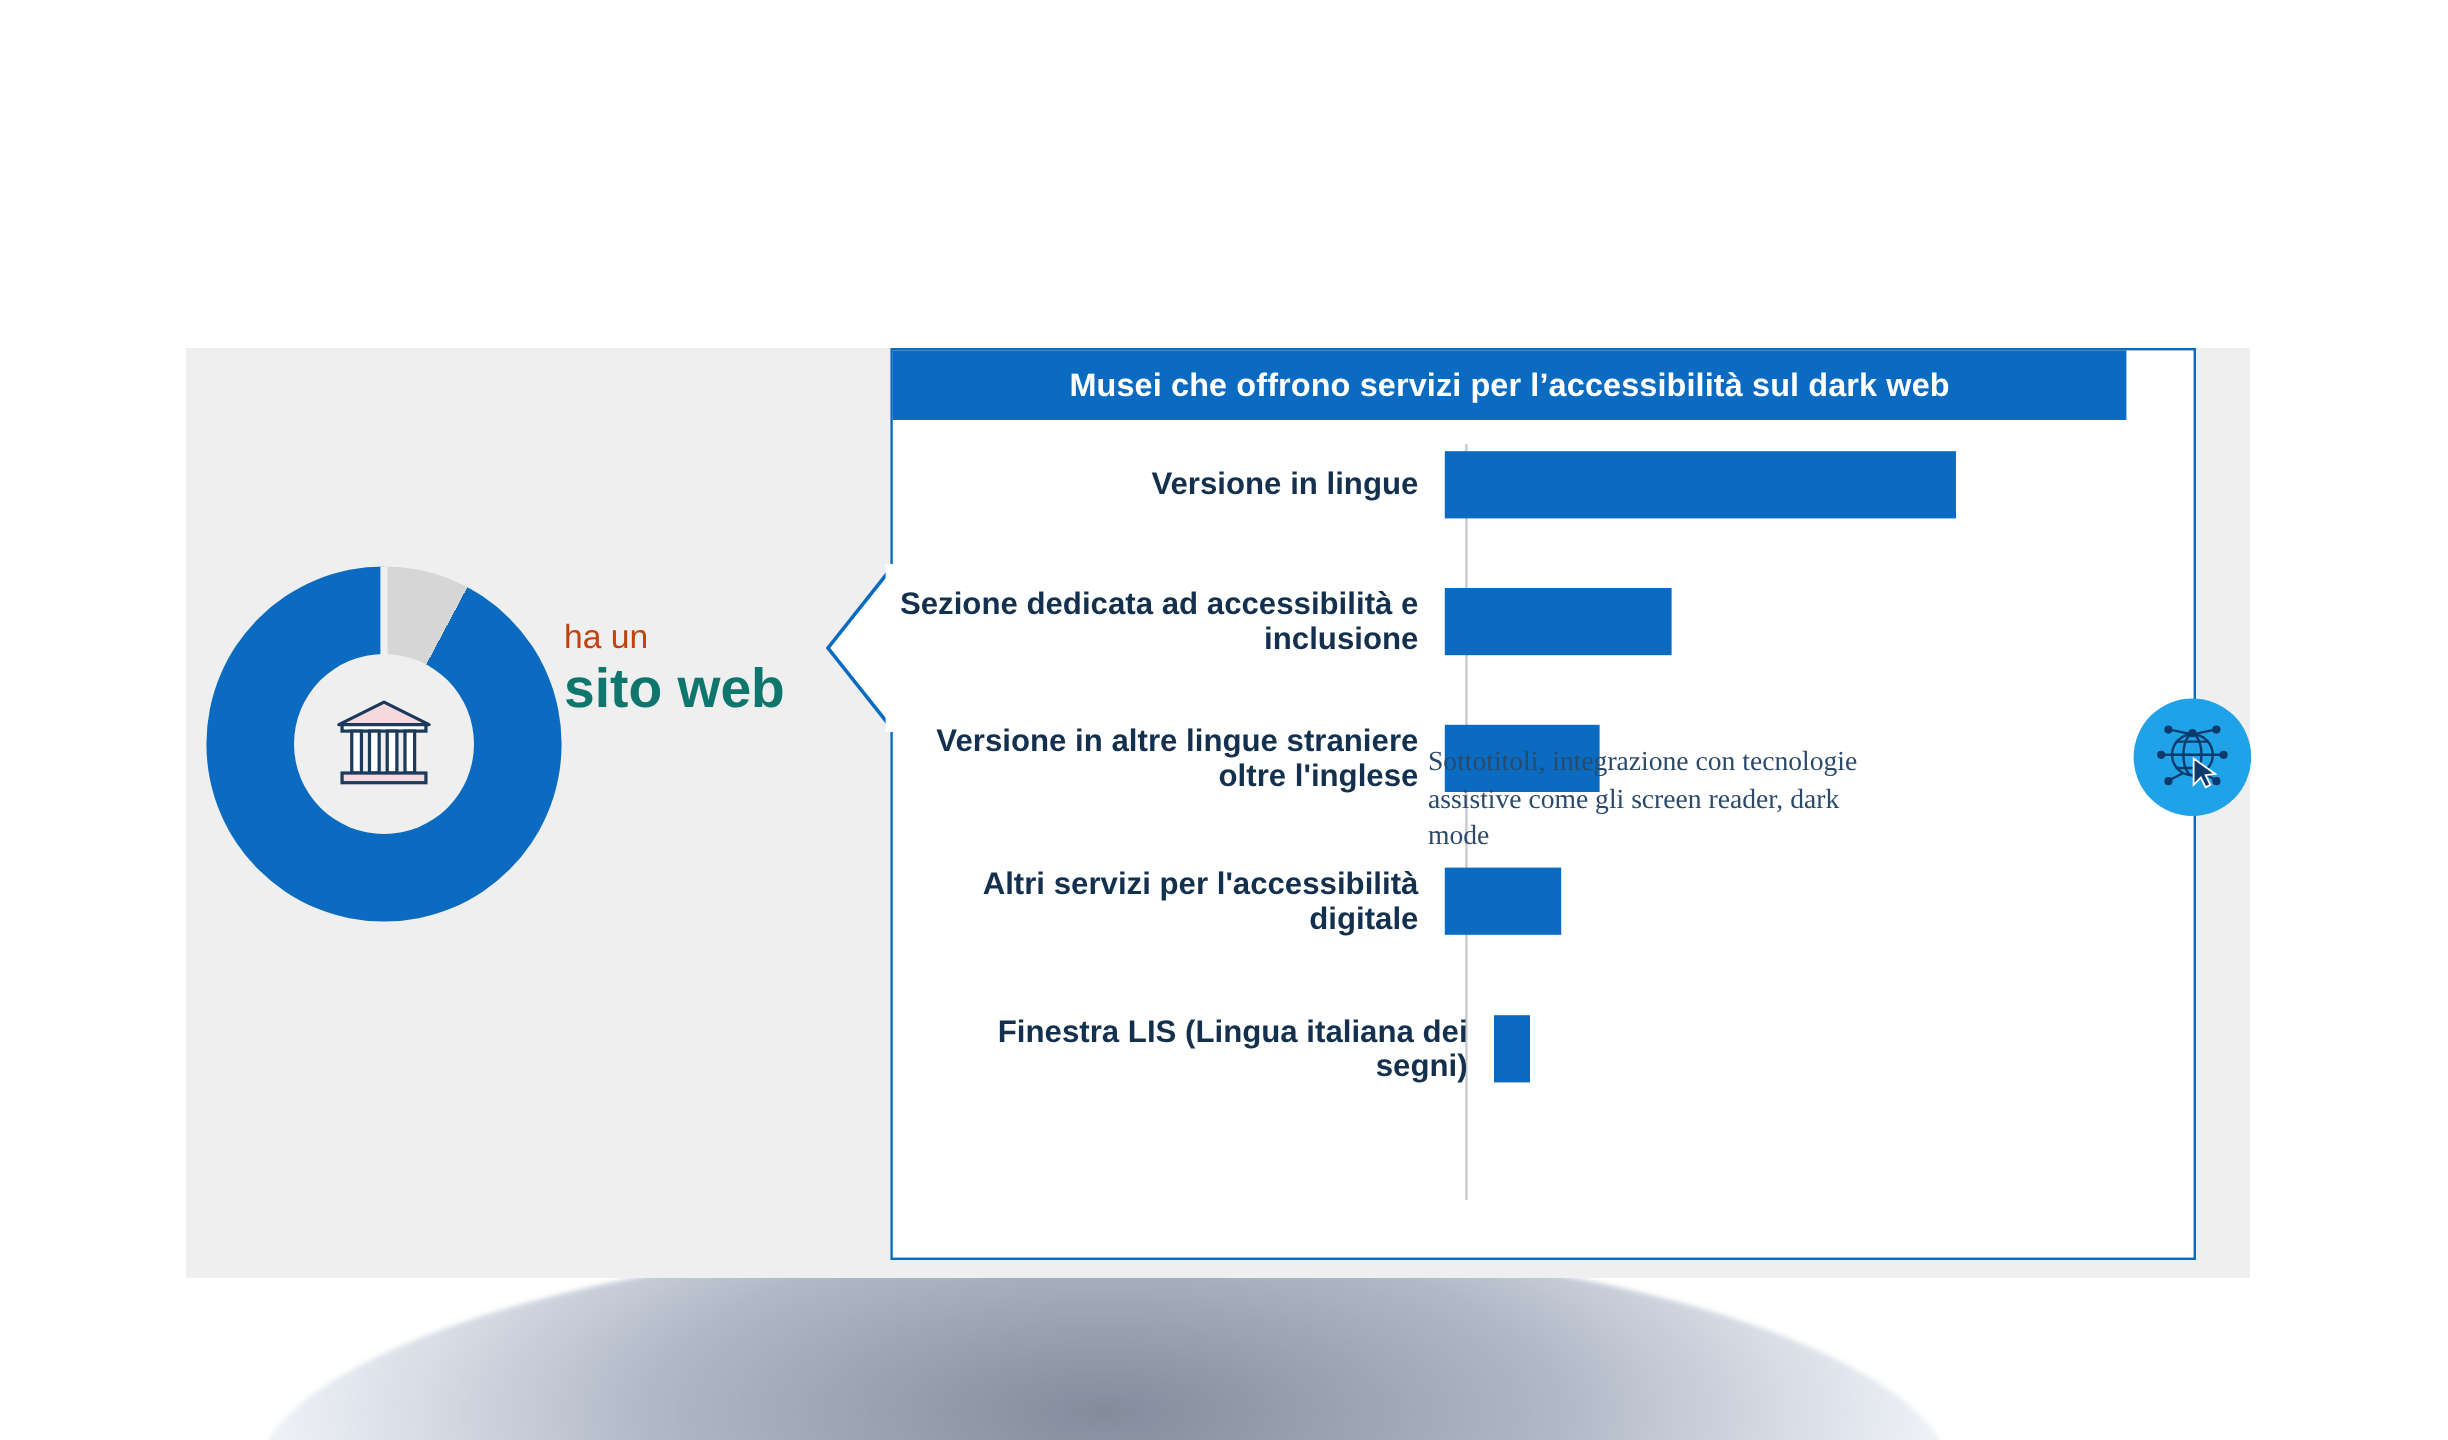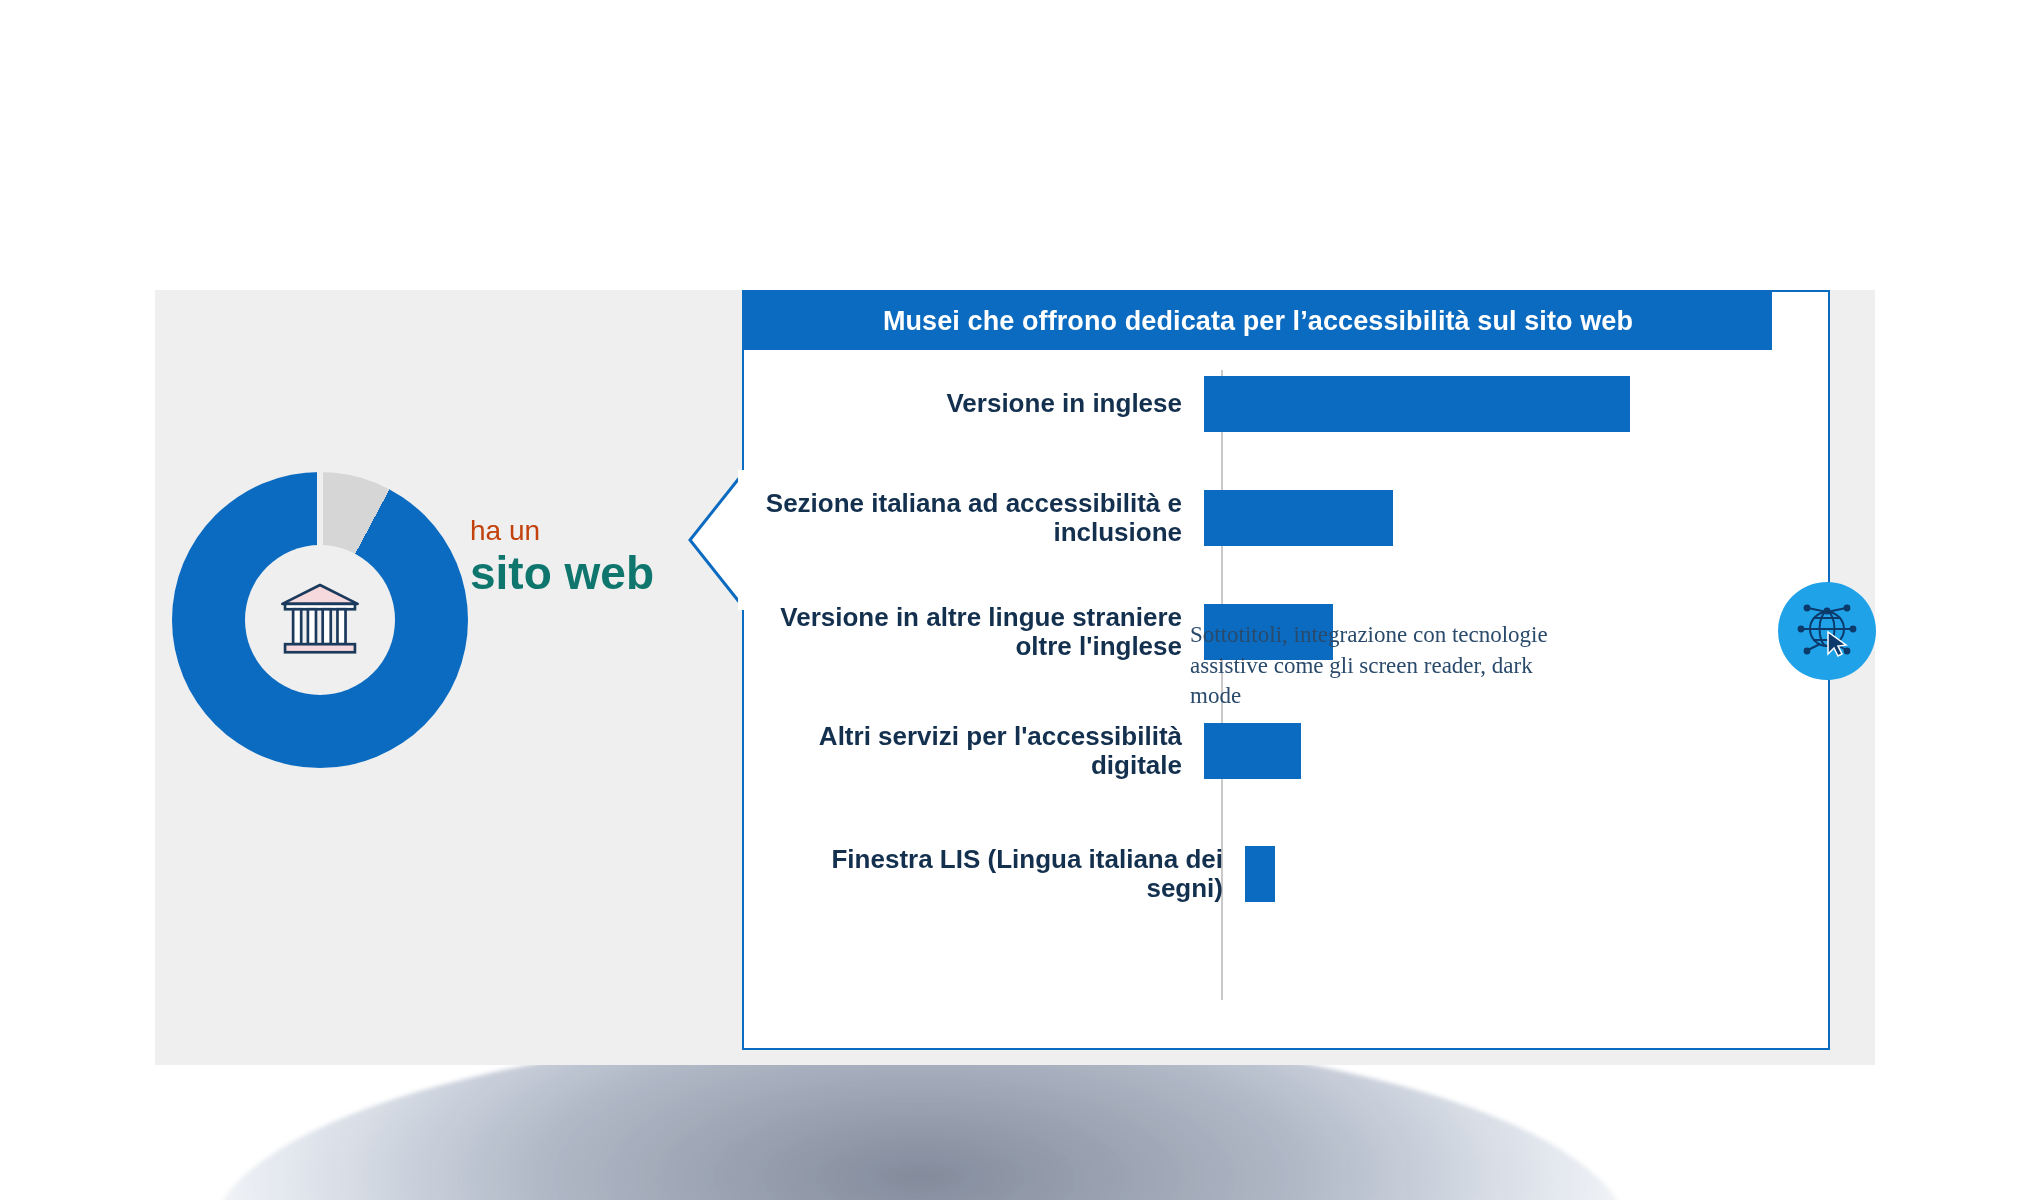--- a/index.html
+++ b/index.html
@@ -238,32 +238,32 @@
   <span class="line2">sito web</span>
 </div>
 
 <svg class="callout-tail" viewBox="0 0 58 140">
   <path d="M56,2 L2,70 L56,138" fill="#ffffff" stroke="#0b6bc0" stroke-width="3"></path>
   <rect x="50" y="0" width="8" height="140" fill="#ffffff"></rect>
 </svg>
 
 <div class="callout"></div>
 
-<div class="callout-title">Musei che offrono dedicata per l’accessibilità sul sito web</div>
+<div class="callout-title">Musei che offrono servizi per l’accessibilità sul dark web</div>
 
 <div class="chart">
   <div class="axis-line"></div>
 
   <div class="bar-row" style="top:26px;">
-    <div class="bar-label">Versione in inglese</div>
+    <div class="bar-label">Versione in lingue</div>
     <div class="bar" style="width:426px;"></div>
   </div>
 
   <div class="bar-row" style="top:139px;">
-    <div class="bar-label">Sezione italiana ad accessibilità e inclusione</div>
+    <div class="bar-label">Sezione dedicata ad accessibilità e inclusione</div>
     <div class="bar" style="width:189px;"></div>
   </div>
 
   <div class="bar-row" style="top:372px;">
     <div class="bar-label">Altri servizi per l'accessibilità digitale</div>
     <div class="bar" style="width:97px;"></div>
   </div>
 
   <div class="bar-row" style="top:253px;">
     <div class="bar-label">Versione in altre lingue straniere oltre l'inglese</div>

